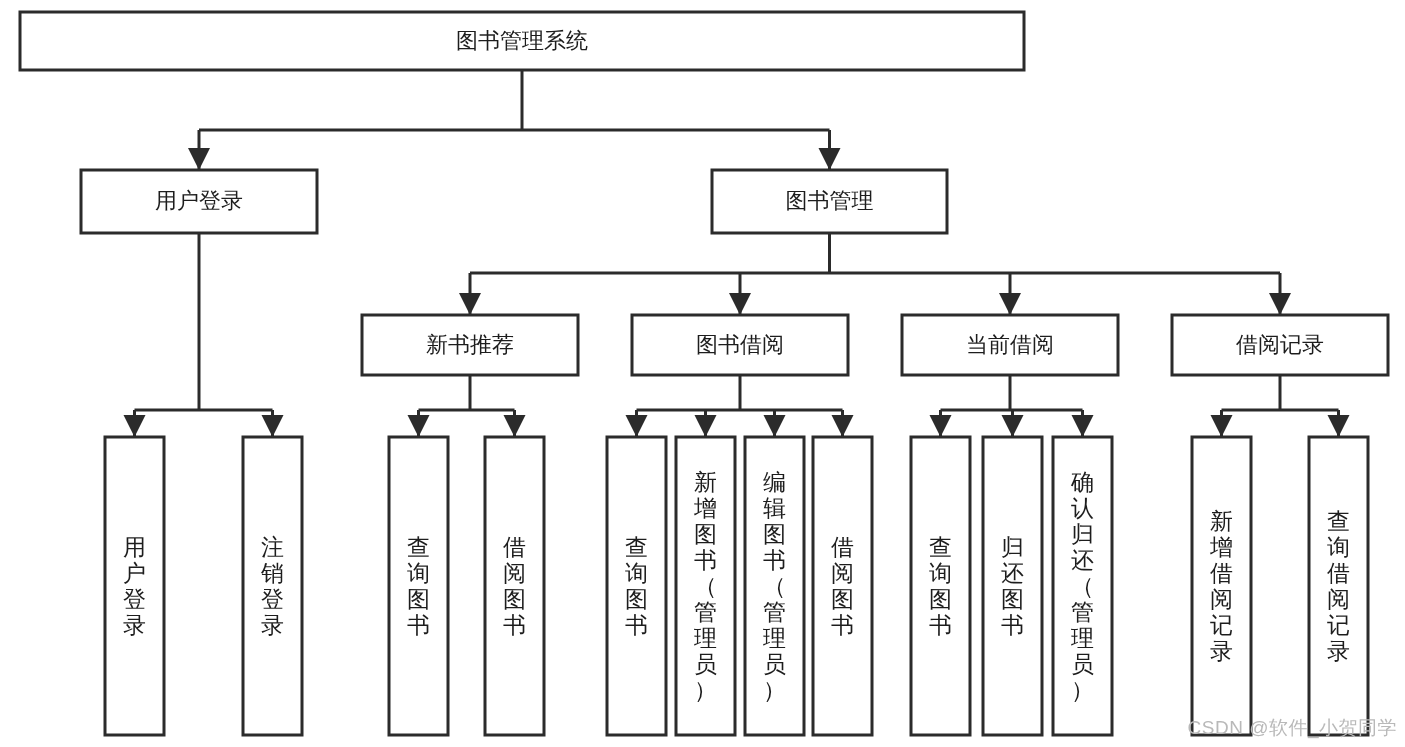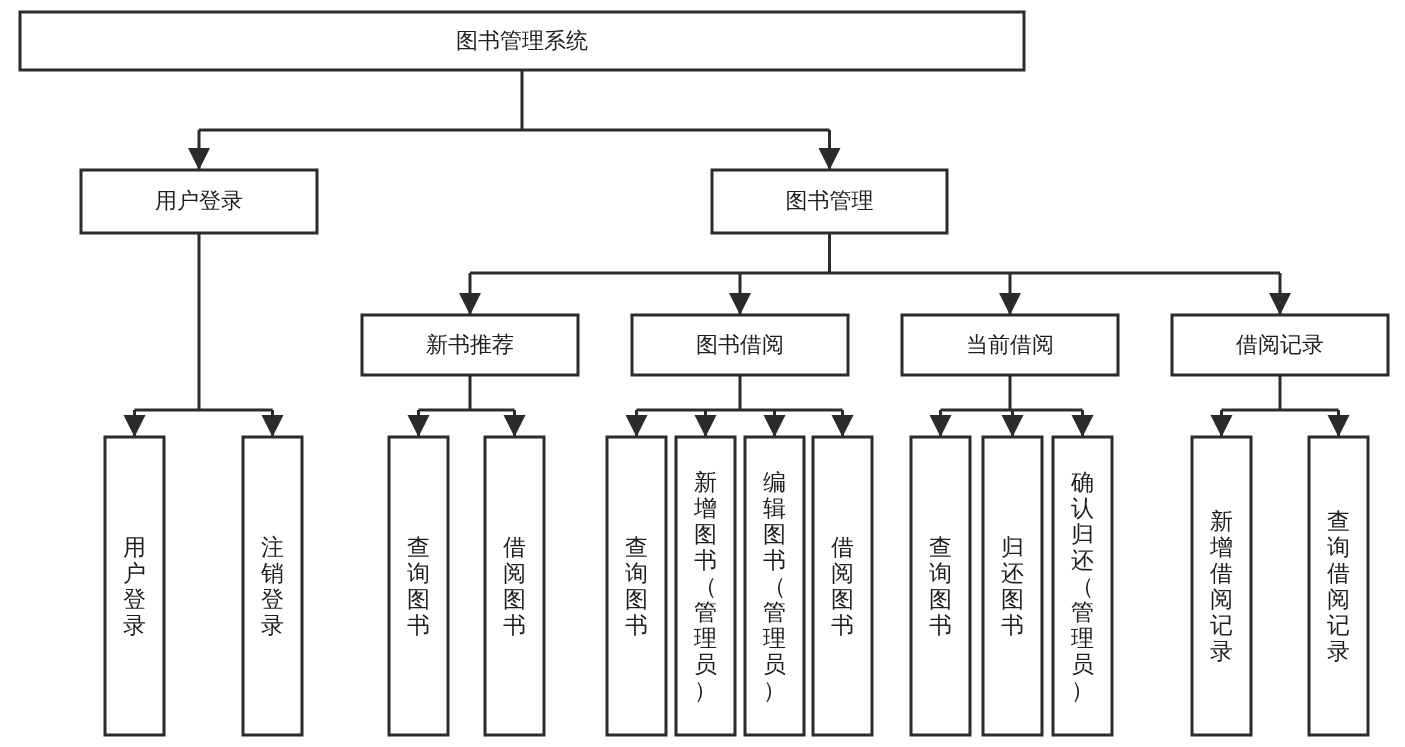--- a/index.html
+++ b/index.html
@@ -199,13 +199,14 @@
         <g>
           <rect x="1192" y="437" width="59" height="298" class="node-box"></rect>
           <text x="1221.5" y="529" class="node-label-v"><tspan x="1221.5" dy="0">新</tspan><tspan x="1221.5" dy="26">增</tspan><tspan x="1221.5" dy="26">借</tspan><tspan x="1221.5" dy="26">阅</tspan><tspan x="1221.5" dy="26">记</tspan><tspan x="1221.5" dy="26">录</tspan></text>
         </g>
         <g>
           <rect x="1309" y="437" width="59" height="298" class="node-box"></rect>
           <text x="1338.5" y="529" class="node-label-v"><tspan x="1338.5" dy="0">查</tspan><tspan x="1338.5" dy="26">询</tspan><tspan x="1338.5" dy="26">借</tspan><tspan x="1338.5" dy="26">阅</tspan><tspan x="1338.5" dy="26">记</tspan><tspan x="1338.5" dy="26">录</tspan></text>
         </g>
       </g>
   </svg>
+  <div class="watermark">CSDN @软件_小贺同学</div>
 </div>
 
 </body></html>

